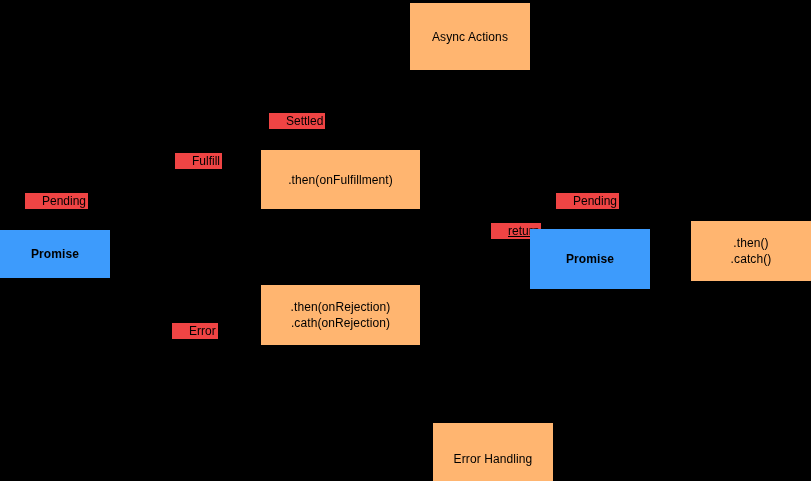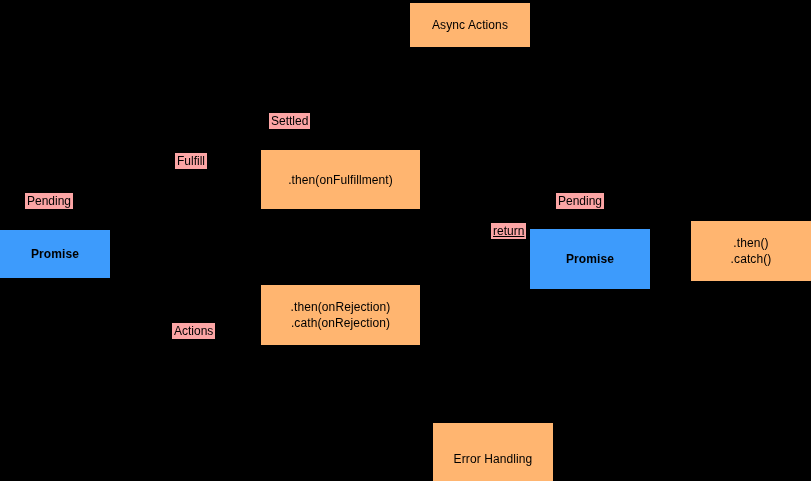--- a/index.html
+++ b/index.html
@@ -34,36 +34,36 @@
     font-weight: normal;
   }
   .node.blue {
     background: #3d9bfc;
     font-weight: bold;
     font-size: 12px;
     margin-top: 8px;
   }
   .edge-label {
     position: absolute;
-    background: #fca5a5;
+    background: #ef4444;
     color: #000000;
     font-size: 12px;
     line-height: 14px;
-    padding: 1px 2px 1px 2px;
+    padding: 1px 2px 1px 17px;
     box-sizing: border-box;
     white-space: nowrap;
     font-family: "Liberation Sans", sans-serif;
   }
 </style>
 </head>
 <body>
 
 <div id="canvas">
 
-  <div class="node orange" style="left:410px; top:3px; width:120px; height:44px;">
+  <div class="node orange" style="left:410px; top:3px; width:120px; height:67px;">
     <span>Async Actions</span>
   </div>
 
   <div class="edge-label" style="left:269px; top:113px;">Settled</div>
 
   <div class="edge-label" style="left:175px; top:153px;">Fulfill</div>
 
   <div class="node orange" style="left:261px; top:150px; width:159px; height:59px;">
     <span>.then(onFulfillment)</span>
   </div>
@@ -85,19 +85,19 @@
   <div class="node orange" style="left:261px; top:285px; width:159px; height:60px;">
     <span>.then(onRejection)
 .cath(onRejection)</span>
   </div>
 
   <div class="node orange" style="left:691px; top:221px; width:120px; height:60px;">
     <span>.then()
 .catch()</span>
   </div>
 
-  <div class="edge-label" style="left:172px; top:323px;">Actions</div>
+  <div class="edge-label" style="left:172px; top:323px;">Error</div>
 
   <div class="node orange" style="left:433px; top:423px; width:120px; height:72px;">
     <span>Error Handling</span>
   </div>
 
 </div>
 
 </body></html>

